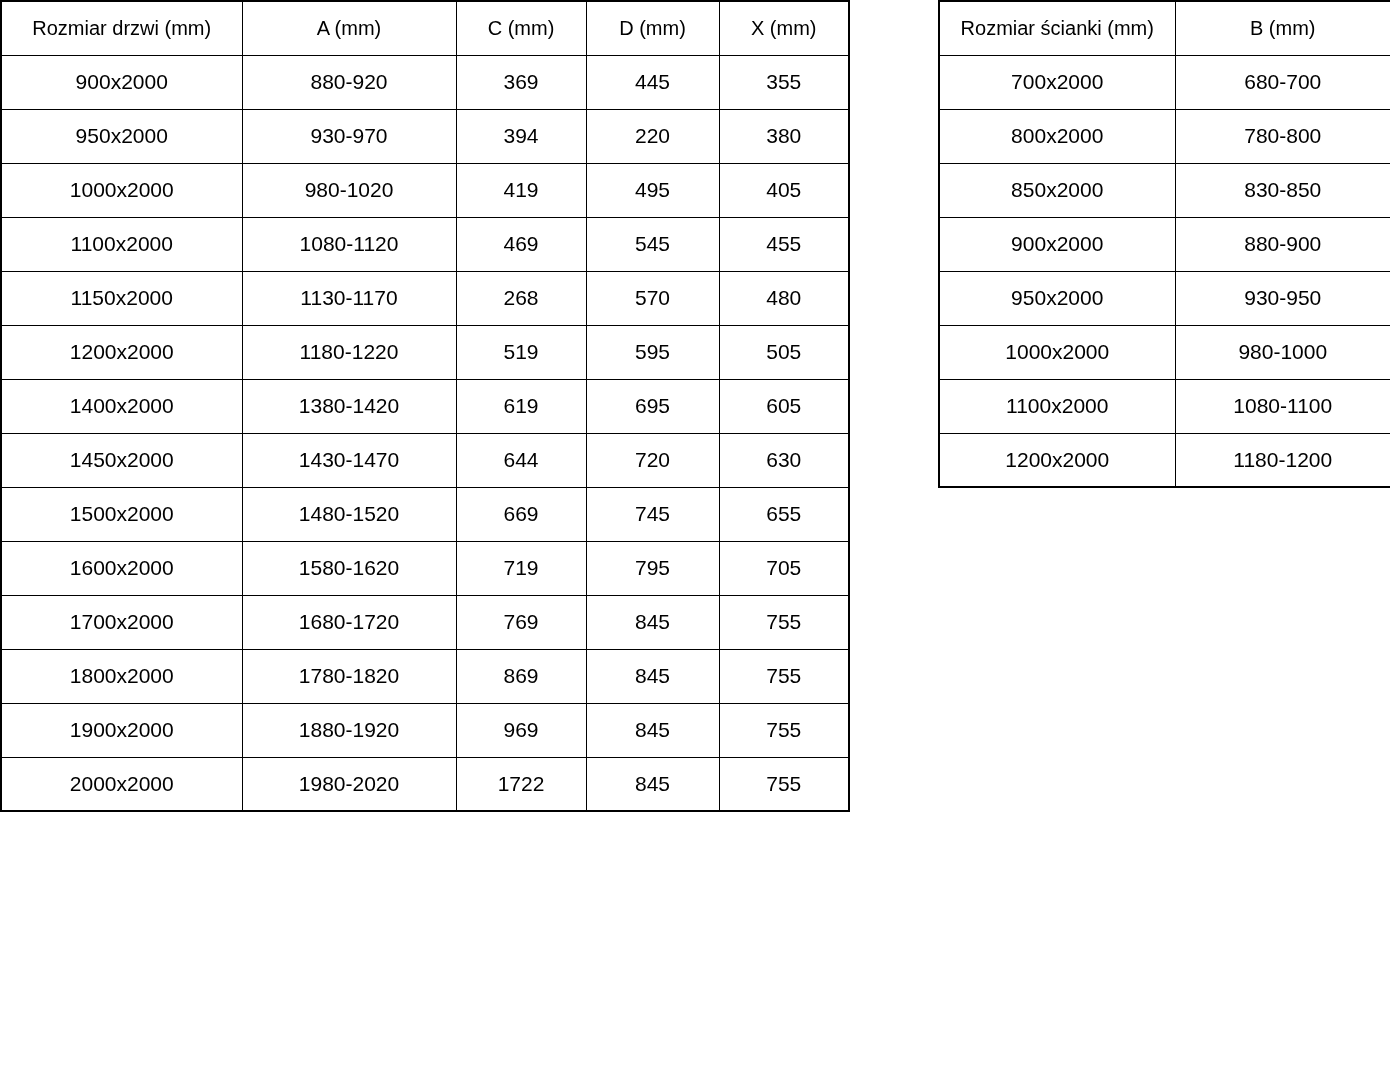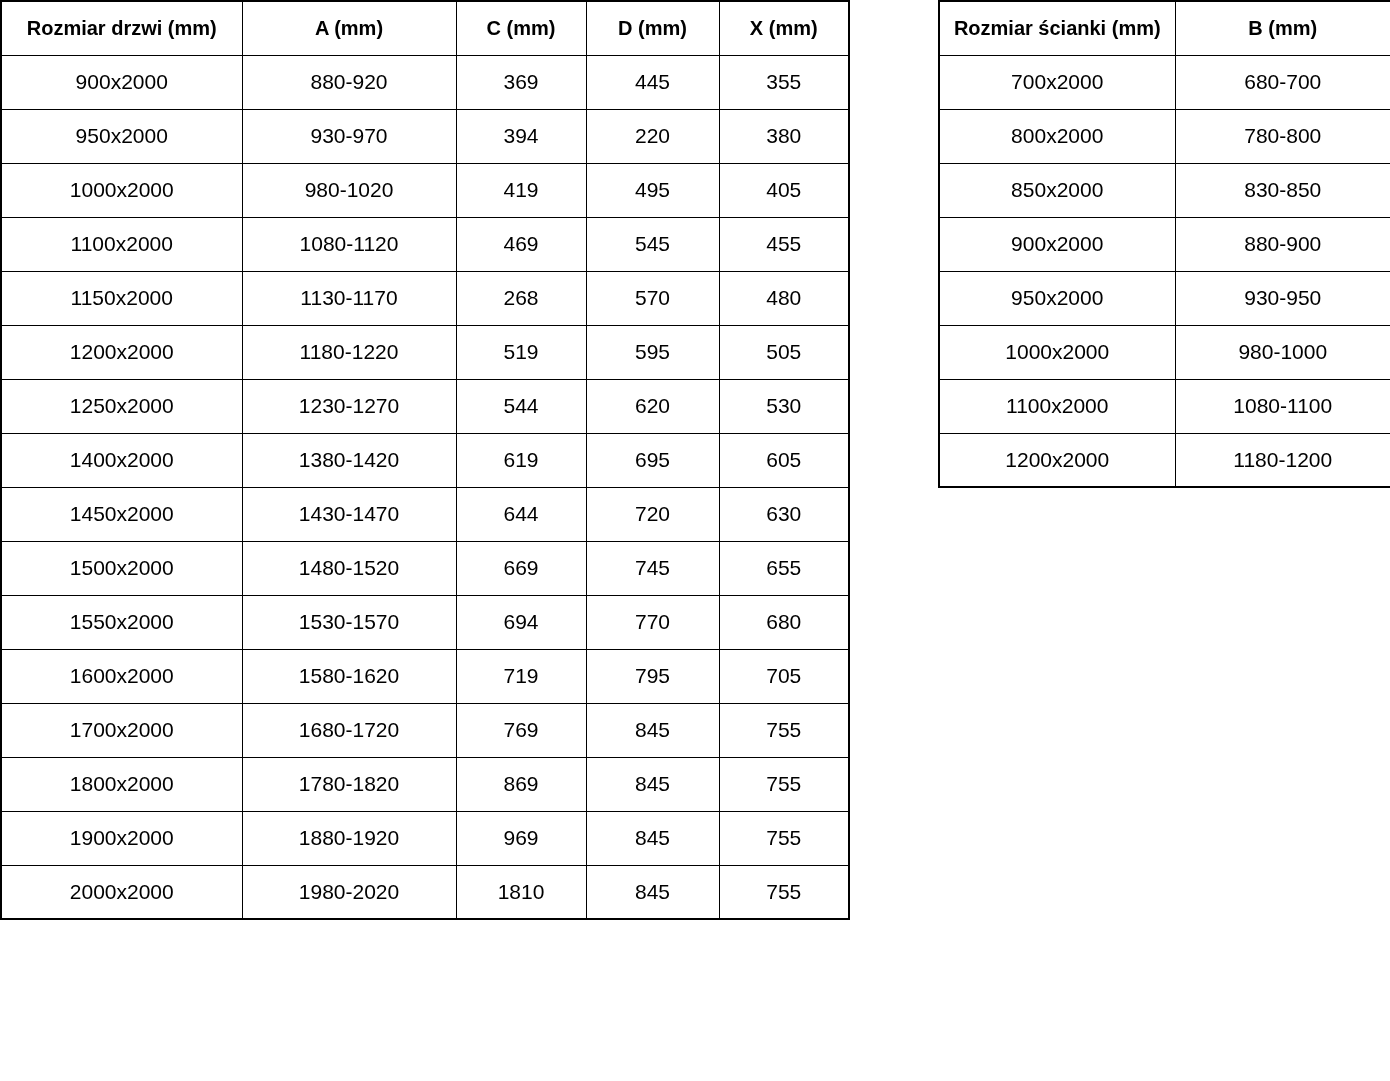--- a/index.html
+++ b/index.html
@@ -31,21 +31,21 @@
     height: 54px;
     padding: 0 4px;
     text-align: center;
     vertical-align: middle;
     overflow: hidden;
     white-space: nowrap;
     box-sizing: border-box;
   }
   table.spec th {
     font-size: 20px;
-    font-weight: bold;
+    font-weight: normal;
   }
   table.spec td {
     font-size: 21px;
     font-weight: normal;
   }
 </style>
 </head>
 <body>
 
 <div class="stage">
@@ -104,27 +104,20 @@
           <td>480</td>
         </tr>
         <tr>
           <td>1200x2000</td>
           <td>1180-1220</td>
           <td>519</td>
           <td>595</td>
           <td>505</td>
         </tr>
         <tr>
-          <td>1250x2000</td>
-          <td>1230-1270</td>
-          <td>544</td>
-          <td>620</td>
-          <td>530</td>
-        </tr>
-        <tr>
           <td>1400x2000</td>
           <td>1380-1420</td>
           <td>619</td>
           <td>695</td>
           <td>605</td>
         </tr>
         <tr>
           <td>1450x2000</td>
           <td>1430-1470</td>
           <td>644</td>
@@ -132,27 +125,20 @@
           <td>630</td>
         </tr>
         <tr>
           <td>1500x2000</td>
           <td>1480-1520</td>
           <td>669</td>
           <td>745</td>
           <td>655</td>
         </tr>
         <tr>
-          <td>1550x2000</td>
-          <td>1530-1570</td>
-          <td>694</td>
-          <td>770</td>
-          <td>680</td>
-        </tr>
-        <tr>
           <td>1600x2000</td>
           <td>1580-1620</td>
           <td>719</td>
           <td>795</td>
           <td>705</td>
         </tr>
         <tr>
           <td>1700x2000</td>
           <td>1680-1720</td>
           <td>769</td>
@@ -169,21 +155,21 @@
         <tr>
           <td>1900x2000</td>
           <td>1880-1920</td>
           <td>969</td>
           <td>845</td>
           <td>755</td>
         </tr>
         <tr>
           <td>2000x2000</td>
           <td>1980-2020</td>
-          <td>1810</td>
+          <td>1722</td>
           <td>845</td>
           <td>755</td>
         </tr>
       </tbody>
   </table>
 
   <table class="spec" id="right-table">
     <colgroup>
       <col style="width:236px">
       <col style="width:216px">

